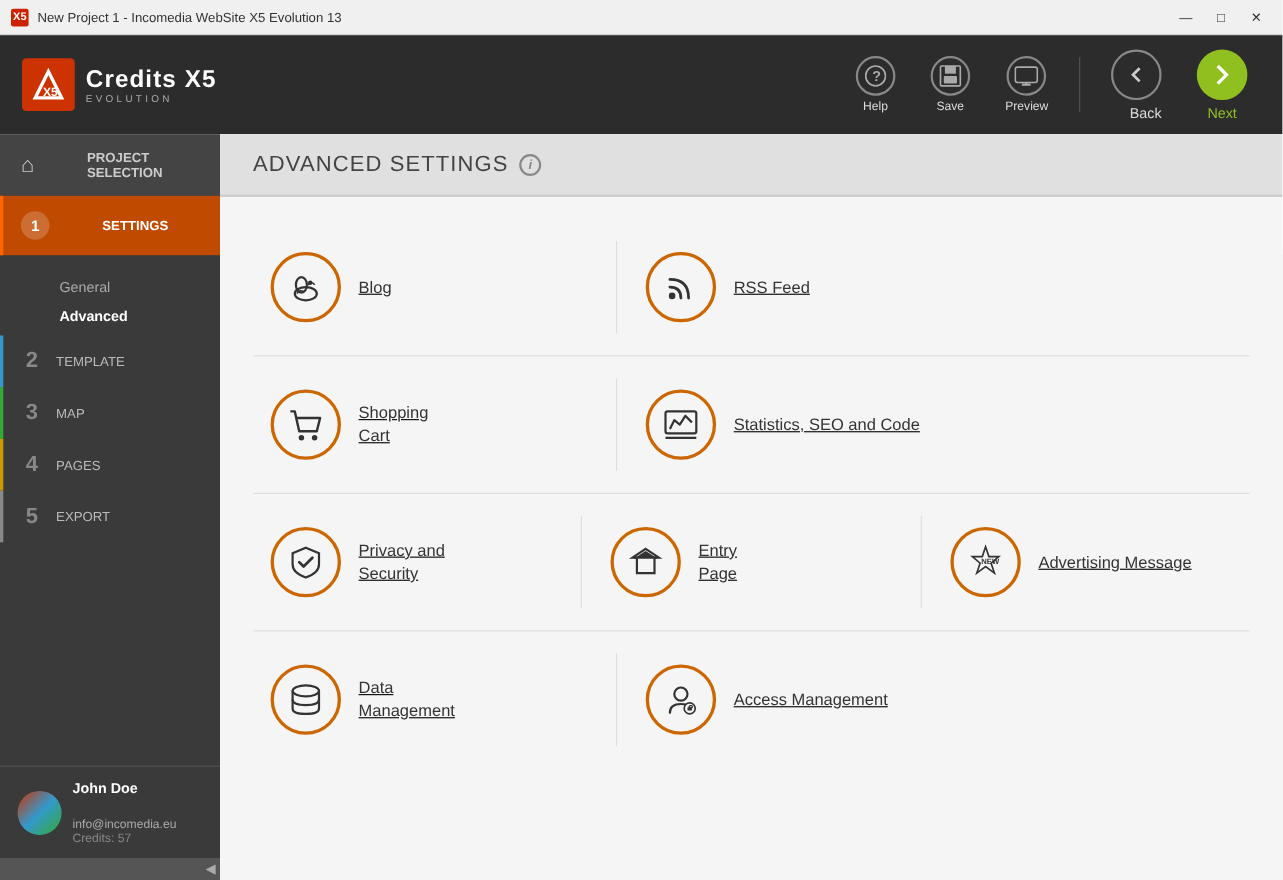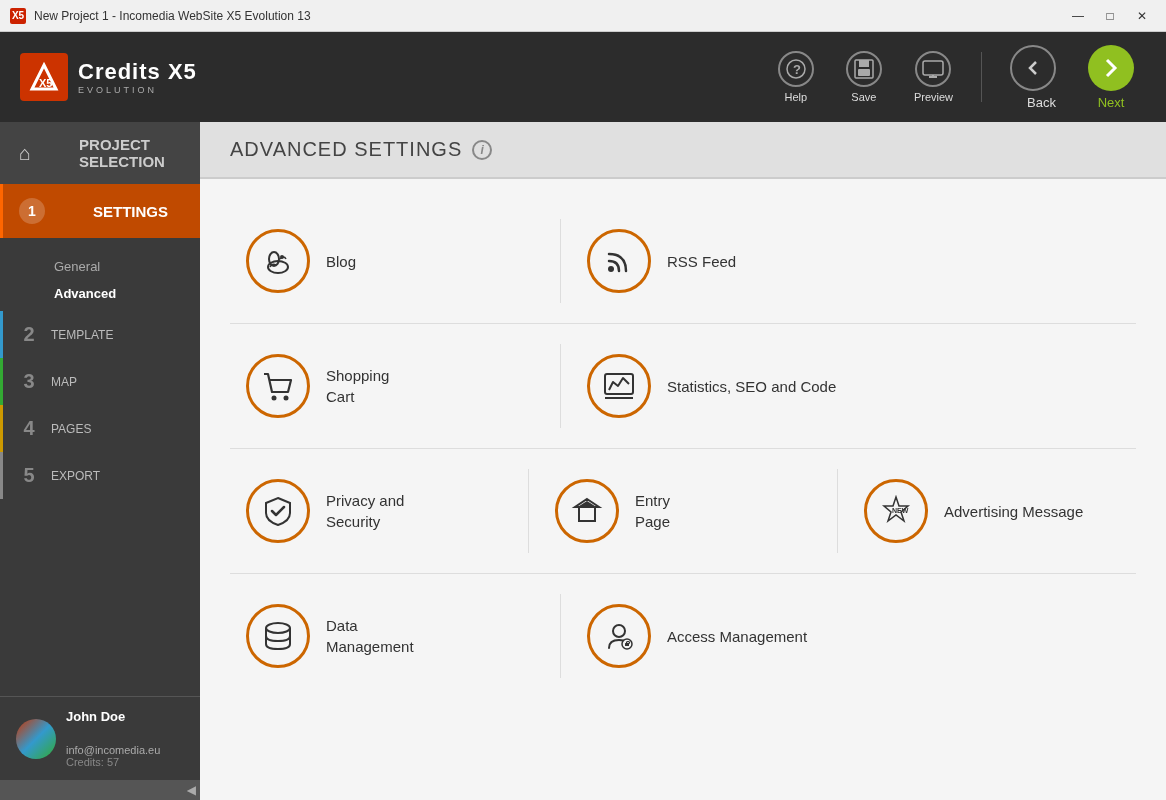--- a/index.html
+++ b/index.html
@@ -148,21 +148,21 @@
       width: 26px; height: 26px;
       border-radius: 50%;
       background: #555;
       display: flex; align-items: center; justify-content: center;
       font-weight: bold; font-size: 14px; color: #ccc;
     }
     .nav-item.active .step-num {
       background: rgba(255,255,255,0.2);
       color: white;
     }
-    .nav-item .nav-label { font-weight: 600; text-transform: uppercase; font-size: 15px; padding-left: 36px; }
+    .nav-item .nav-label { font-weight: 600; text-transform: uppercase; font-size: 12px; padding-left: 36px; }
     .home-icon { font-size: 20px; color: #ccc; }
 
     
     .sub-nav { padding: 15px 0 4px 16px; }
     .sub-nav-item {
       padding: 6px 16px 6px 38px;
       color: #aaa;
       font-size: 13px;
       cursor: pointer;
     }
@@ -241,20 +241,21 @@
 
     
     .tiles-container {
       padding: 20px 30px;
     }
     .tiles-row {
       display: flex;
       gap: 0;
       border-bottom: 1px solid #ddd;
       padding: 20px 0;
+      text-decoration: underline;
     }
     .tiles-row:last-child { border-bottom: none; }
     .tile {
       display: flex;
       align-items: center;
       gap: 16px;
       flex: 1;
       cursor: pointer;
       padding: 10px 16px;
       border-radius: 4px;

